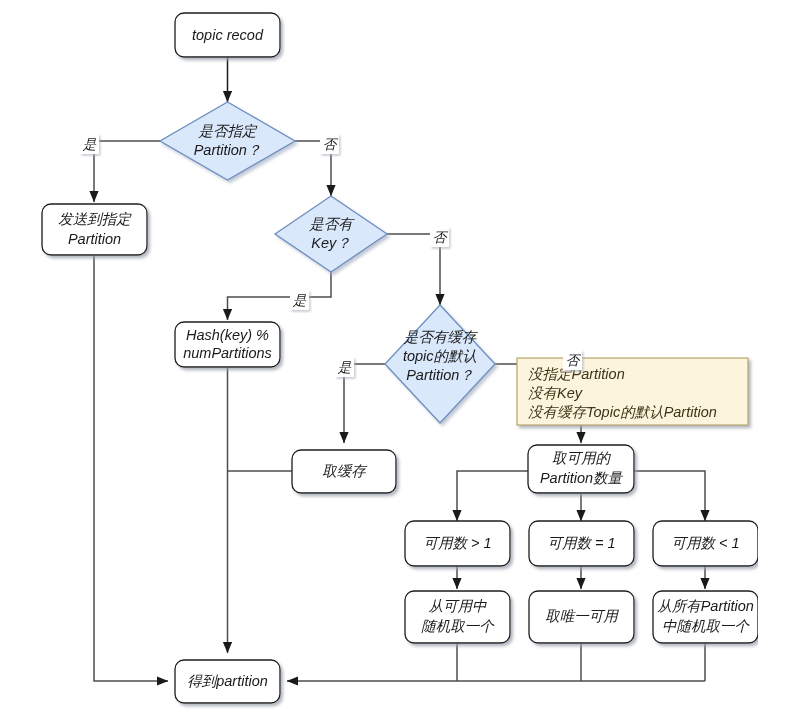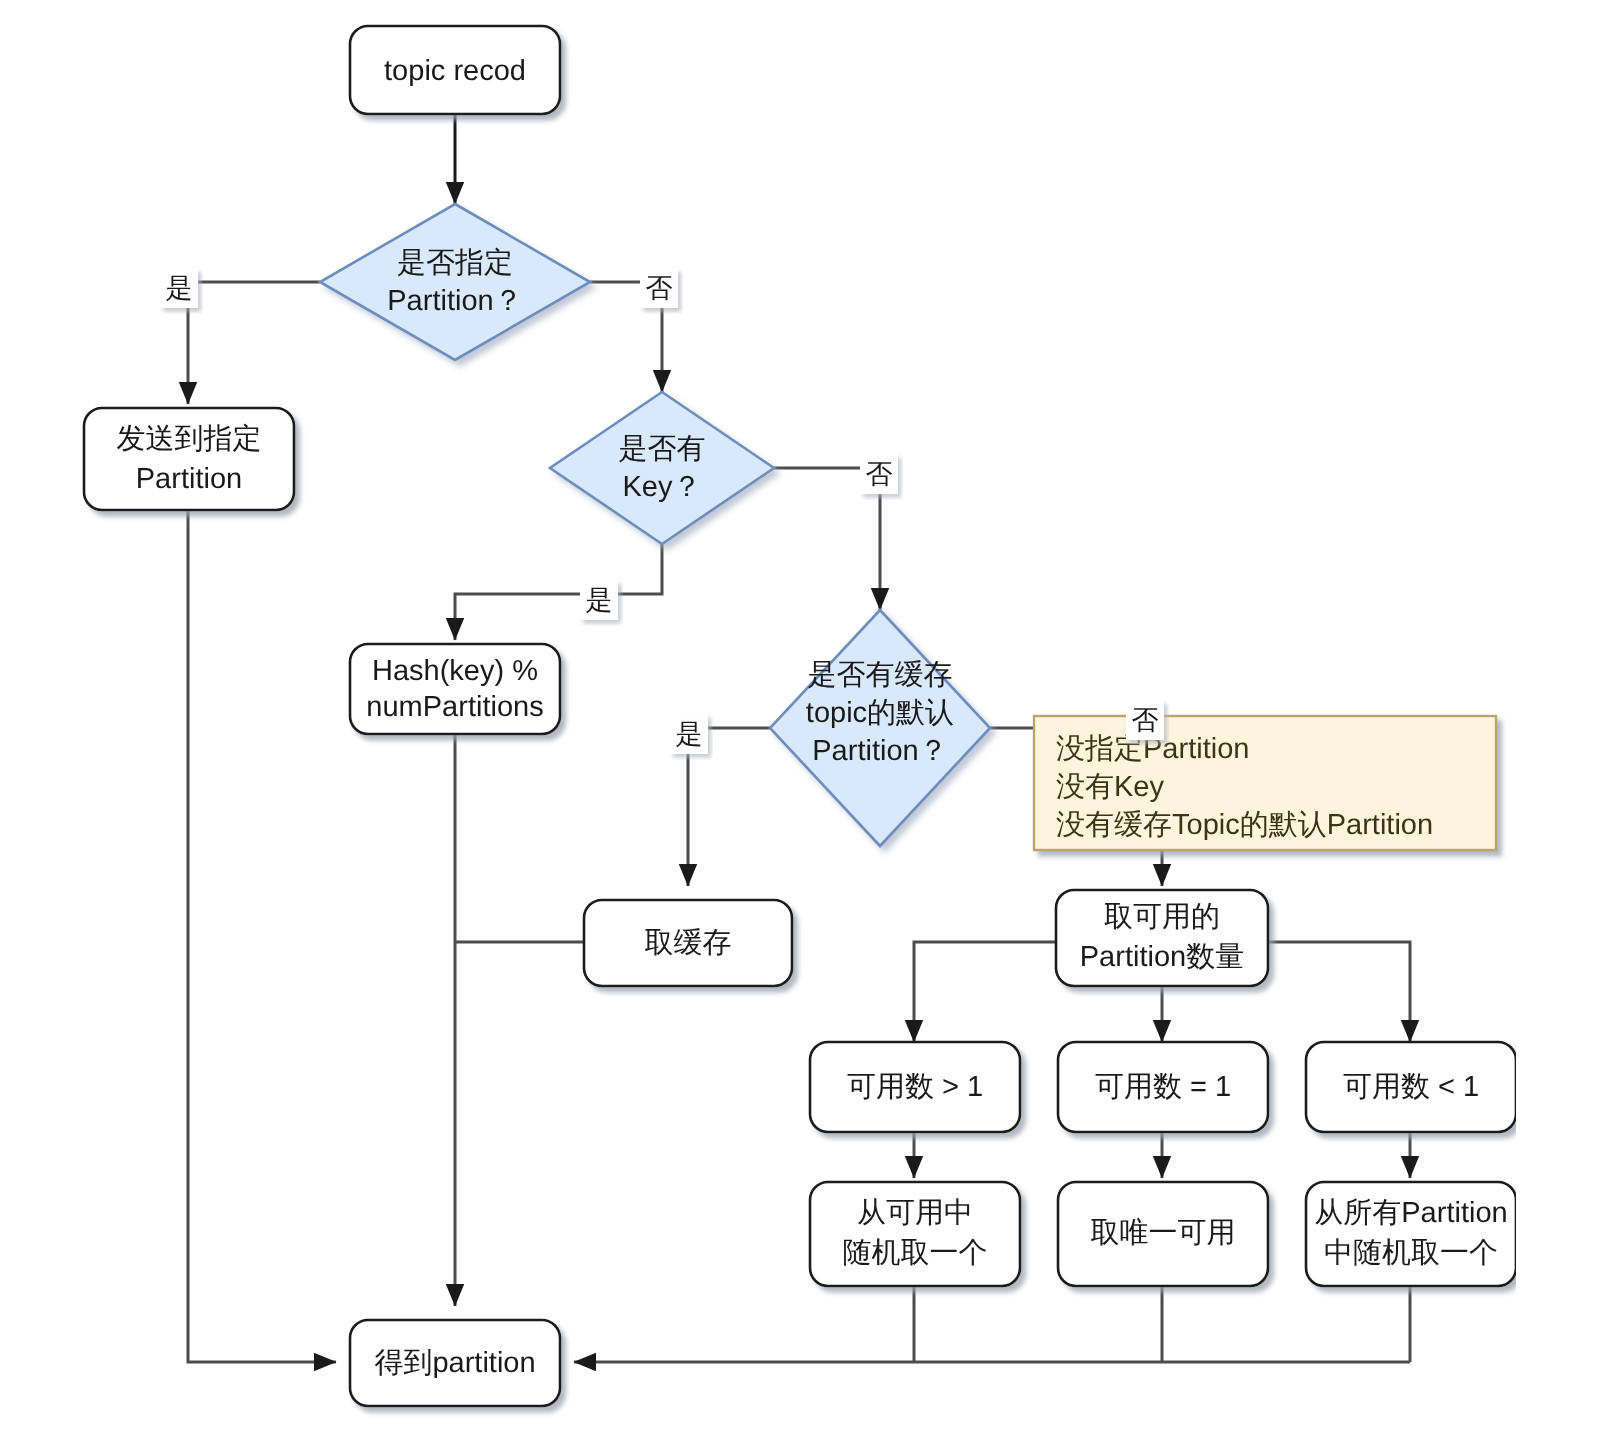--- a/index.html
+++ b/index.html
@@ -7,20 +7,21 @@
     padding: 0;
     background: #ffffff;
   }
   #canvas {
     position: relative;
     width: 758px;
     height: 727px;
     background: #ffffff;
     font-family: "Liberation Sans", "DejaVu Sans", sans-serif;
     overflow: hidden;
+    font-style: italic;
   }
   svg#flow {
     position: absolute;
     left: 0;
     top: 0;
     width: 806px;
     height: 727px;
   }
   .node-rect {
     fill: #ffffff;

